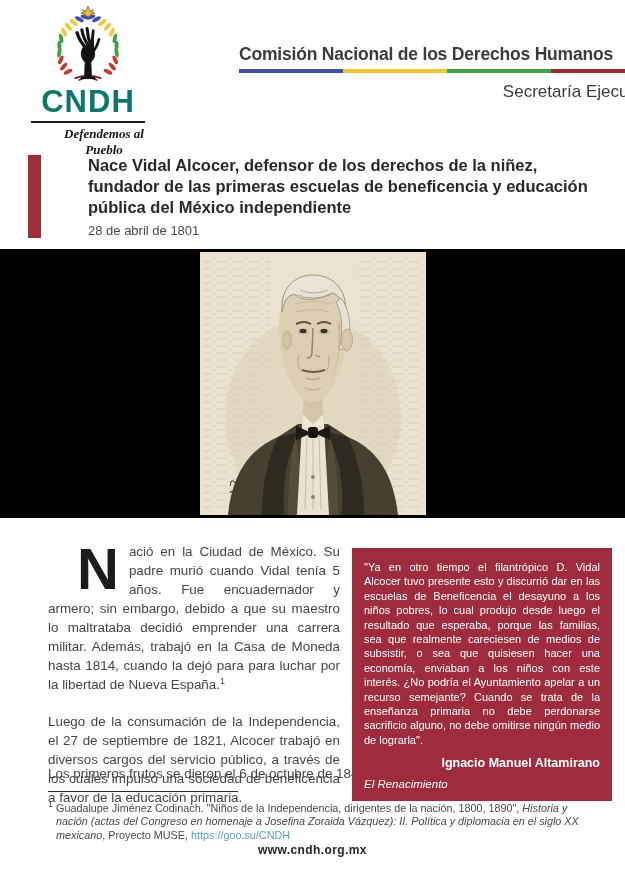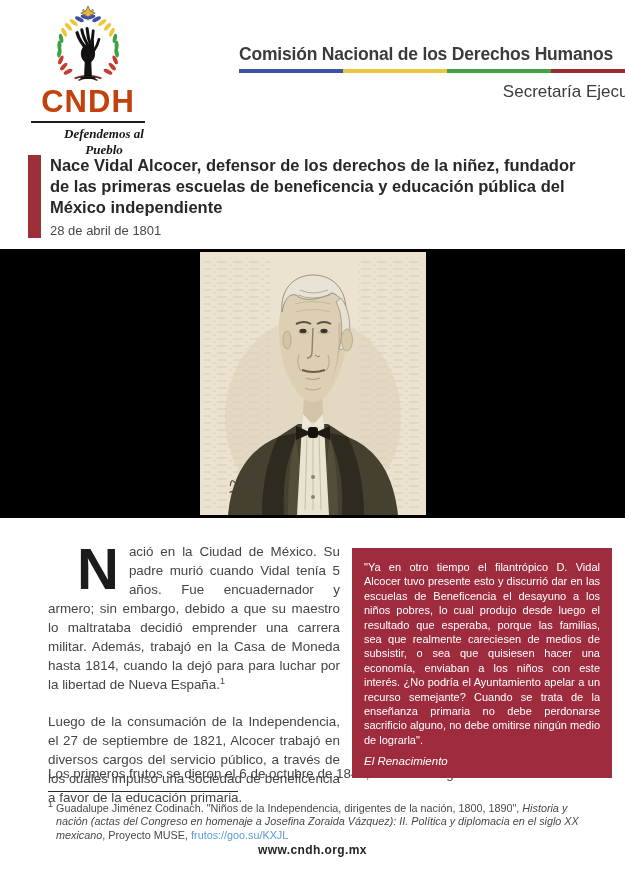--- a/index.html
+++ b/index.html
@@ -5,32 +5,32 @@
   * { margin:0; padding:0; box-sizing:border-box; }
   html,body { background:#888; }
   .page {
     position:relative; width:625px; height:883px; margin:0 auto;
     background:#ffffff; overflow:hidden;
     font-family:"Liberation Sans", sans-serif; color:#2b2826;
   }
   
   .logo-block { position:absolute; left:28px; top:6px; width:120px; text-align:center; }
   .logo-emblem { display:block; margin:0 auto; }
-  .logo-acronym { font-size:31px; font-weight:800; letter-spacing:1px; color:#c2410c; line-height:1; margin-top:-2px; }
+  .logo-acronym { font-size:31px; font-weight:800; letter-spacing:1px; color:#0f766e; line-height:1; margin-top:-2px; }
   .logo-country { font-size:11.5px; font-weight:600; letter-spacing:7px; color:#1d1d1b; margin-top:3px; padding-left:6px; }
   .logo-rule { height:2px; background:#1d1d1b; margin:4px 3px 3px 3px; }
   .logo-motto { font-family:"Liberation Serif", serif; font-style:italic; font-weight:700; font-size:13px; color:#16161a;padding-left:32px; }
   
   .masthead { position:absolute; left:203px; top:44px; width:416px;margin-left:36px; }
   .masthead-title { font-size:17.5px; font-weight:800; color:#3d3b3a; letter-spacing:-0.2px; white-space:nowrap; }
   .masthead-bar { display:flex; height:4px; margin-top:4px; }
   .masthead-bar span { flex:1; }
   .masthead-subtitle { text-align:right; font-size:17px; font-weight:400; color:#3d3b3a; margin-top:9px; }
   
-  .article-head { position:absolute; left:28px; top:155px; width:582px; display:flex; }
+  .article-head { position:absolute; left:28px; top:155px; width:582px; display:flex;gap:38px; }
   .article-accent { width:13px; background:#9d2f38; flex:0 0 13px; }
   .article-head-text { padding-left:9px; }
   .article-title { font-size:16.5px; line-height:21px; font-weight:700; color:#2a2726; max-width:545px; }
   .article-date { font-size:13px; color:#4a4847; margin-top:5px; }
   
   .hero { position:absolute; left:0; top:249px; width:625px; height:269px; background:#000; }
   .portrait { position:absolute; left:200px; top:3px; }
   
   .body-col {
     position:absolute; left:48px; top:542px; width:292px;
@@ -234,23 +234,24 @@
   <div class="body-col">
     <p><span class="dropcap">N</span><span>ació en la Ciudad de México. Su padre murió cuando Vidal tenía 5 años. Fue encuadernador y armero; sin embargo, debido a que su maestro lo maltrataba decidió emprender una carrera militar. Además, trabajó en la Casa de Moneda hasta 1814, cuando la dejó para para luchar por la libertad de Nueva España.</span><sup class="fnref">1</sup></p>
     <p>Luego de la consumación de la Independencia, el 27 de septiembre de 1821, Alcocer trabajó en diversos cargos del servicio público, a través de los cuales impulsó una sociedad de beneficencia a favor de la educación primaria.</p>
   </div>
   <div class="body-wide">
     <span>Los primeros frutos se dieron el 6 de octubre de 1846, cuando inauguró </span><i>La</i>
   </div>
 
   <div class="quote-box" style="background-color: rgb(158, 43, 62);">
     <div class="quote-text">"Ya en otro tiempo el filantrópico D. Vidal Alcocer tuvo presente esto y discurrió dar en las escuelas de Beneficencia el desayuno a los niños pobres, lo cual produjo desde luego el resultado que esperaba, porque las familias, sea que realmente careciesen de medios de subsistir, o sea que quisiesen hacer una economía, enviaban a los niños con este interés. ¿No podría el Ayuntamiento apelar a un recurso semejante? Cuando se trata de la enseñanza primaria no debe perdonarse sacrificio alguno, no debe omitirse ningún medio de lograrla".</div>
+    <div class="quote-author">Ignacio Manuel Altamirano</div>
     <div class="quote-source">El Renacimiento</div>
   </div>
 
   <div class="footnote-rule"></div>
   <div class="footnote">
-    <sup>1</sup><span> Guadalupe Jiménez Codinach. "Niños de la Independencia, dirigentes de la nación, 1800, 1890", </span><span class="it">Historia y nación (actas del Congreso en homenaje a Josefina Zoraida Vázquez): II. Política y diplomacia en el siglo XX mexicano</span><span>, Proyecto MUSE, </span><a style="color: rgb(91, 155, 213);">frutos://goo.su/KXJL</a>
+    <sup>1</sup><span> Guadalupe Jiménez Codinach. "Niños de la Independencia, dirigentes de la nación, 1800, 1890", </span><span class="it">Historia y nación (actas del Congreso en homenaje a Josefina Zoraida Vázquez): II. Política y diplomacia en el siglo XX mexicano</span><span>, Proyecto MUSE, </span><a style="color: rgb(91, 155, 213);">https://goo.su/CNDH</a>
   </div>
 
   <div class="site-footer">www.cndh.org.mx</div>
 
 </div>
 
 </body></html>

